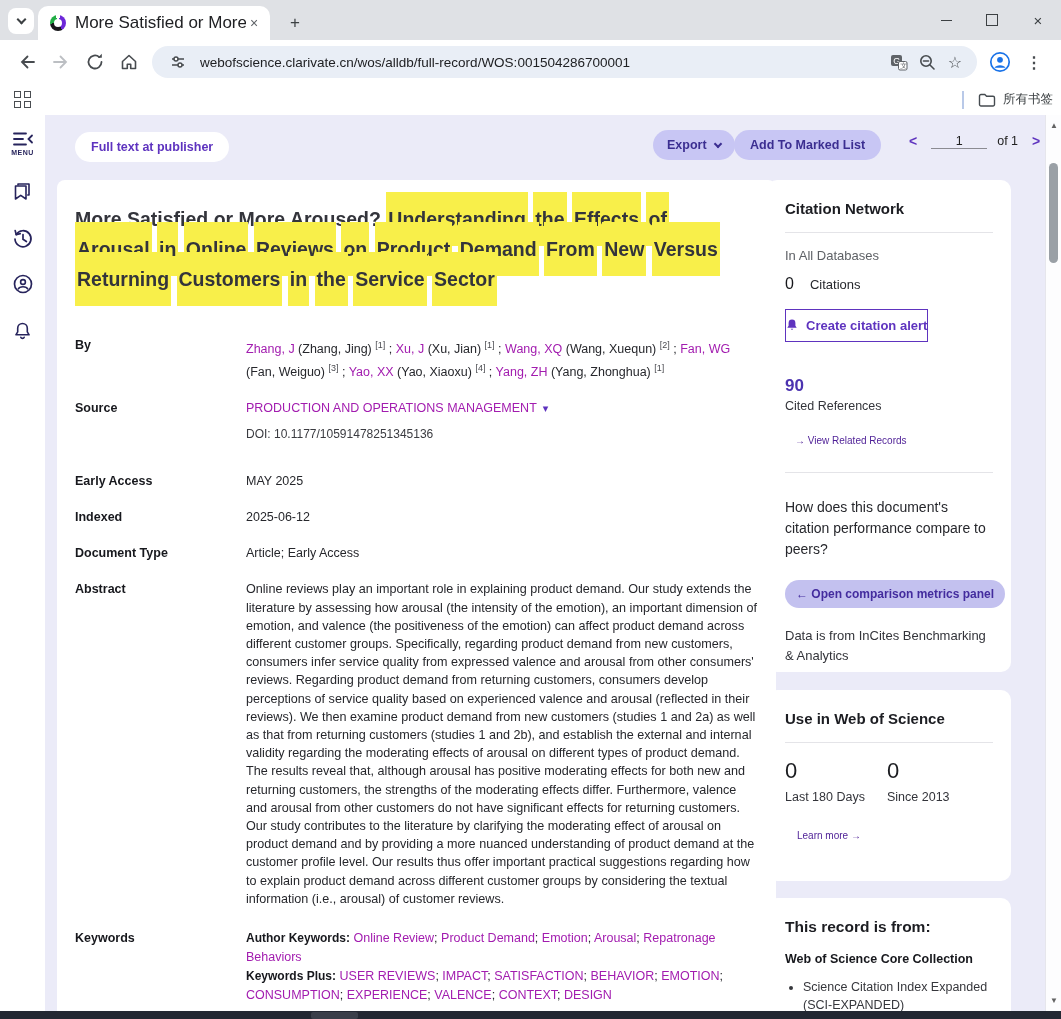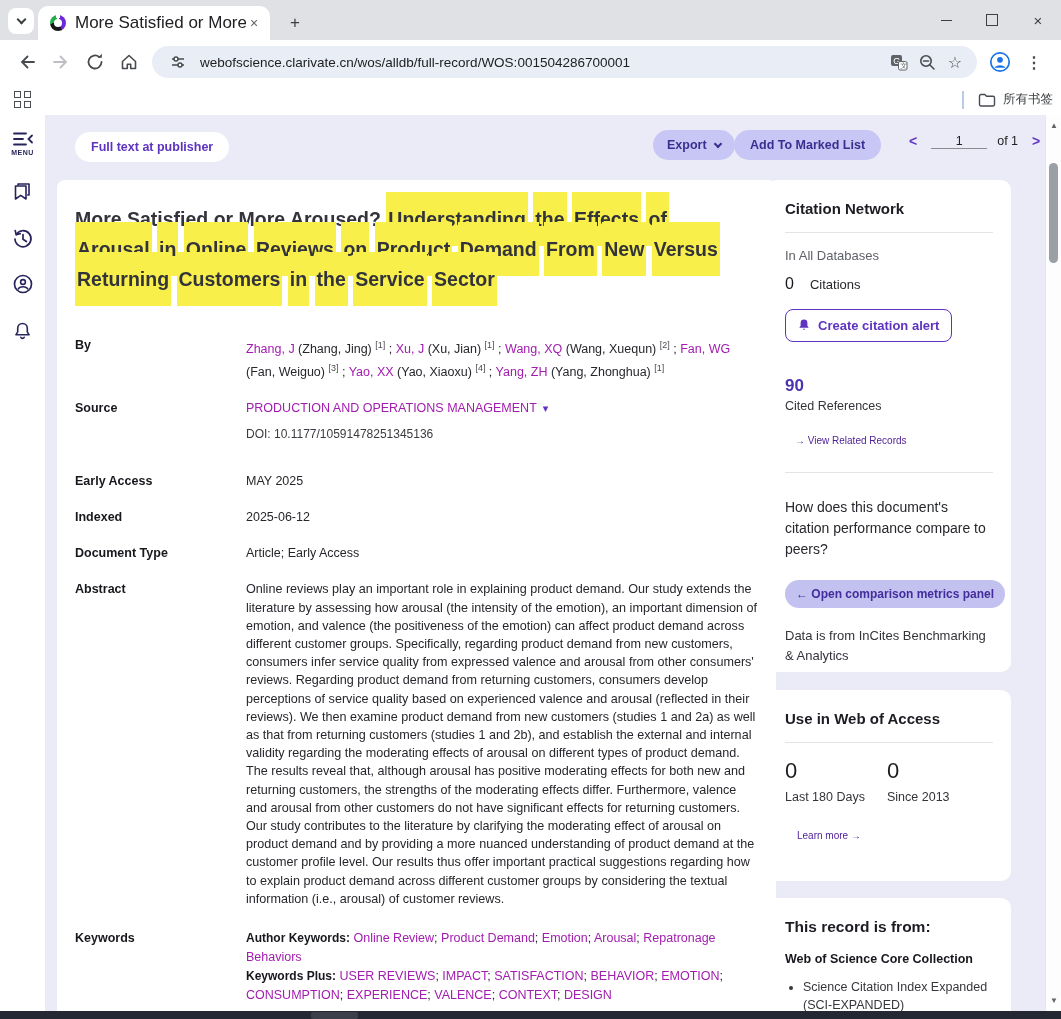--- a/index.html
+++ b/index.html
@@ -105,21 +105,21 @@
   
   .card { position:absolute; left:767px; width:244px; background:#fff; border-radius:10px;
     padding:20px 18px; }
   .card h3 { font-size:15px; font-weight:700; color:#1c1d22; }
   .divider { height:1px; background:#e4e4e8; margin:15px 0; }
   .gray { color:#5e6166; font-size:13px; }
   .c-cit-row { display:flex; align-items:baseline; margin-top:12px; }
   .c-cit-num { font-size:16px; color:#17181c; margin-right:16px; }
   .c-cit-lbl { font-size:13px; color:#26272c; }
   .btn-alert { margin-top:16px; display:inline-flex; align-items:center; border:1px solid #5e33bf;
-    border-radius:8px; color:#5e33bf; font-weight:700; font-size:13px; padding:8px 12px; background:#fff; }
+    border-radius:0; color:#5e33bf; font-weight:700; font-size:13px; padding:8px 0; background:#fff; }
   .bell-sm { margin-right:8px; display:inline-flex; }
   .c-refs-num { margin-top:34px; font-size:17px; font-weight:700; color:#4c33b0; }
   .c-refs-lbl { margin-top:3px; font-size:12.5px; color:#33343a; }
   .plink { color:#4c1d95; font-weight:400; font-size:10px; text-decoration:none; }
   .c-view { margin-top:22px; margin-left:10px; display:block; }
   .c-q { margin-top:24px; font-size:14px; color:#26272c; line-height:21px; }
   .btn-compare { margin-top:20px; display:inline-block; background:#c3c1ef; border-radius:14px;
     color:#432c9e; font-weight:700; font-size:12px; padding:7px 11px; white-space:nowrap; }
   .c-note { margin-top:18px; font-size:13px; color:#33343a; line-height:20px; }
   .use-cols { display:flex; margin-top:14px; }
@@ -368,21 +368,21 @@
       <div class="c-refs-num">90</div>
       <div class="c-refs-lbl">Cited References</div>
       <a class="plink c-view" href="#"><span>→</span> <span>View Related Records</span></a>
       <div class="divider" style="margin-top:26px"></div>
       <div class="c-q">How does this document's citation performance compare to peers?</div>
       <div class="btn-compare"><span>←</span> <span>Open comparison metrics panel</span></div>
       <div class="c-note">Data is from InCites Benchmarking &amp; Analytics</div>
     </div>
 
     <div class="card" style="top:575px; height:191px">
-      <h3>Use in Web of Access</h3>
+      <h3>Use in Web of Science</h3>
       <div class="divider"></div>
       <div class="use-cols">
         <div class="use-col">
           <div class="use-num">0</div>
           <div class="use-lbl">Last 180 Days</div>
         </div>
         <div class="use-col">
           <div class="use-num">0</div>
           <div class="use-lbl">Since 2013</div>
         </div>

